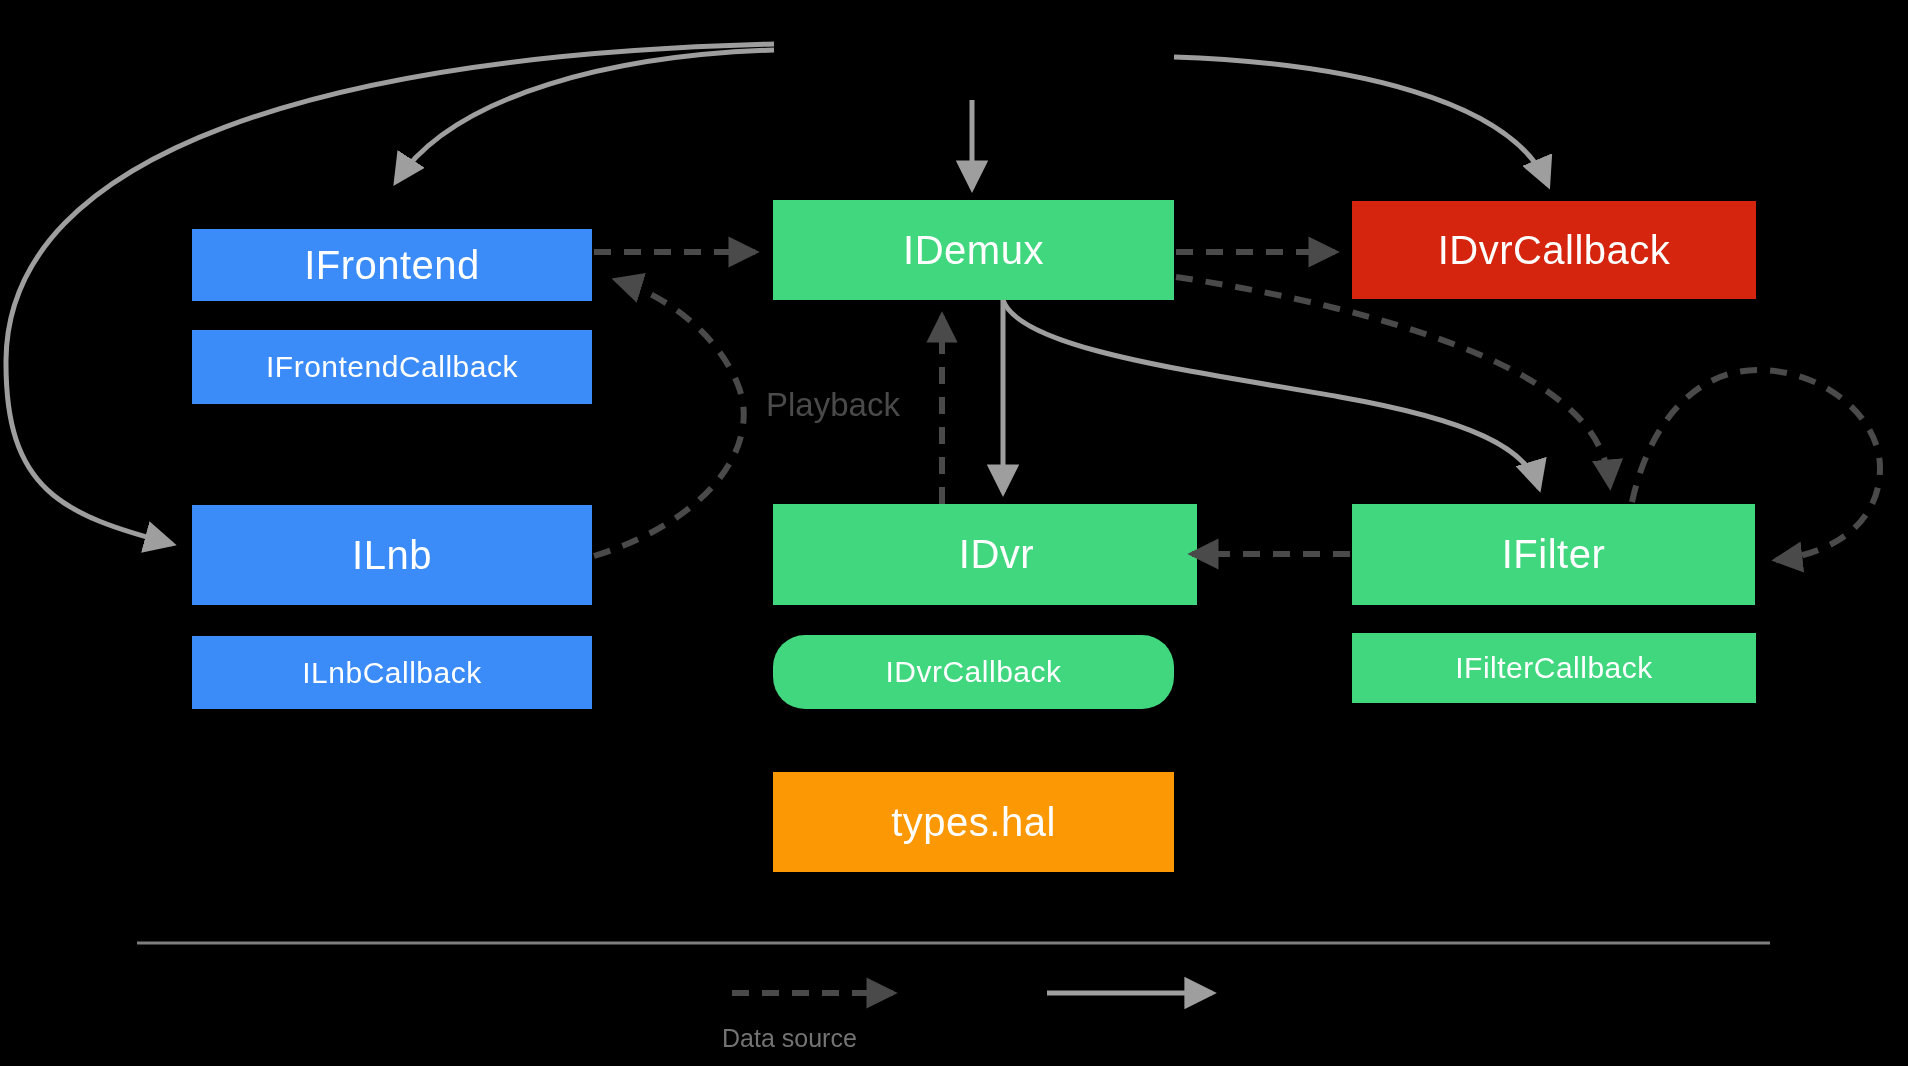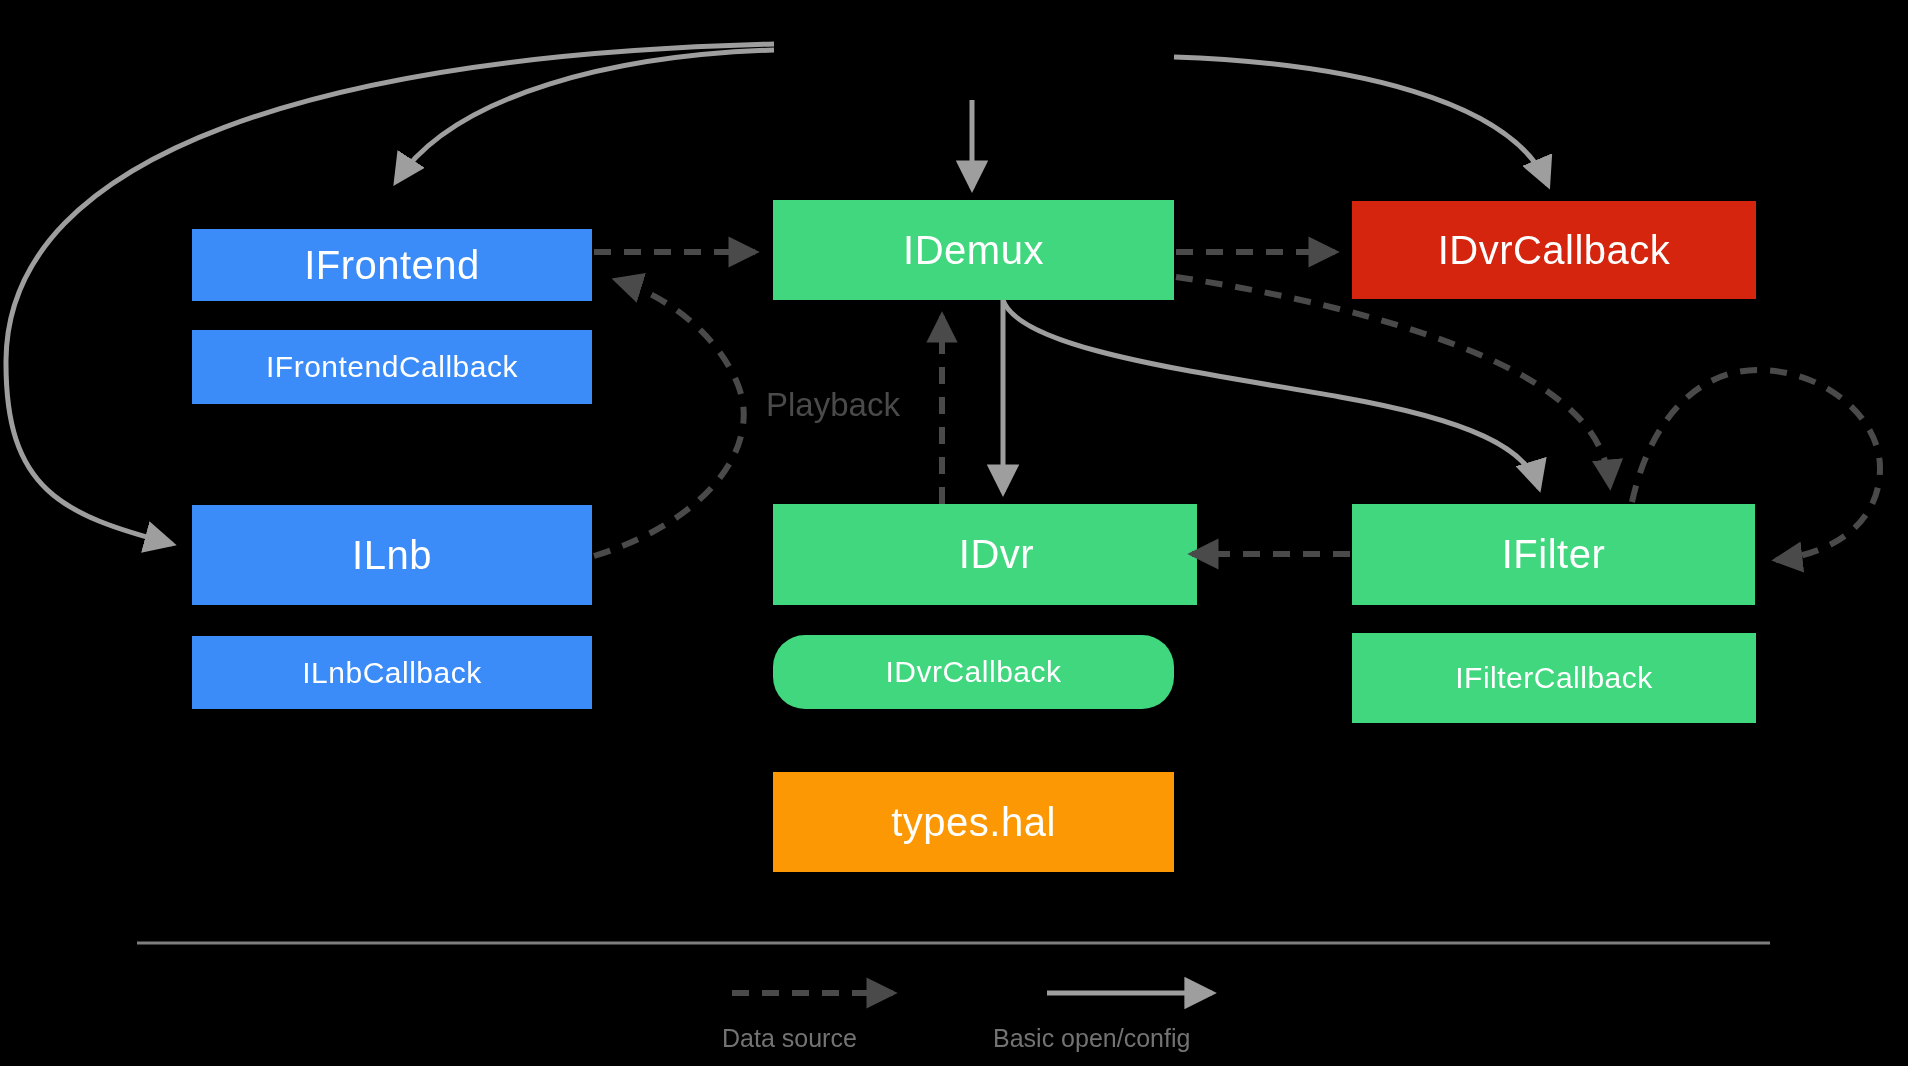--- a/index.html
+++ b/index.html
@@ -39,21 +39,21 @@
   #n-ifrontend     { left: 192px;  top: 200px;  width: 400px; height: 72px; margin-top: 29px; }
   #n-ifrontend-cb  { left: 192px;  top: 330px;  width: 400px; height: 74px;  }
   #n-ilnb          { left: 192px;  top: 505px;  width: 400px; height: 100px; }
   #n-ilnb-cb       { left: 192px;  top: 636px;  width: 400px; height: 73px;  }
   #n-idemux        { left: 773px;  top: 200px;  width: 401px; height: 100px; }
   #n-idvr          { left: 773px;  top: 504px;  width: 401px; height: 101px; padding-left: 23px; }
   #n-idvr-cb       { left: 773px;  top: 635px;  width: 401px; height: 74px; border-radius: 32px;  }
   #n-typeshal      { left: 773px;  top: 760px;  width: 401px; height: 100px; margin-top: 12px; }
   #n-idescrambler  { left: 1352px; top: 201px;  width: 404px; height: 98px;  }
   #n-ifilter       { left: 1352px; top: 504px;  width: 403px; height: 101px; }
-  #n-ifilter-cb    { left: 1352px; top: 633px;  width: 404px; height: 90px; justify-content: center;  }
+  #n-ifilter-cb    { left: 1352px; top: 633px;  width: 404px; height: 70px; justify-content: center;  }
 
   .floating-label {
     position: absolute;
     color: #4a4a4a;
     font-size: 33px;
     white-space: nowrap;
   }
   #lbl-playback { left: 766px; top: 386px; }
   .legend-label {
     position: absolute;
@@ -112,21 +112,20 @@
   </div>
   <div class="node green" id="n-ifilter">
     <span>IFilter</span>
   </div>
   <div class="node green cb" id="n-ifilter-cb">
     <span>IFilterCallback</span>
   </div>
 
   <div class="floating-label" id="lbl-playback">Playback</div>
   <div class="legend-label" id="lbl-data-source">Data source</div>
-  <div class="legend-label" id="lbl-basic-open">Basic open/config</div>
 
   <svg id="arrow-layer" viewBox="0 0 1908 1066" xmlns="http://www.w3.org/2000/svg">
     <defs>
       <marker id="ah-solid" viewBox="0 0 10 10" refX="8.5" refY="5" markerWidth="6.5" markerHeight="6.5" orient="auto-start-reverse">
         <path d="M0,0 L10,5 L0,10 Z" fill="#9e9e9e"></path>
       </marker>
       <marker id="ah-dash" viewBox="0 0 10 10" refX="8.5" refY="5" markerWidth="5.2" markerHeight="5.2" orient="auto-start-reverse">
         <path d="M0,0 L10,5 L0,10 Z" fill="#4a4a4a"></path>
       </marker>
     </defs>

